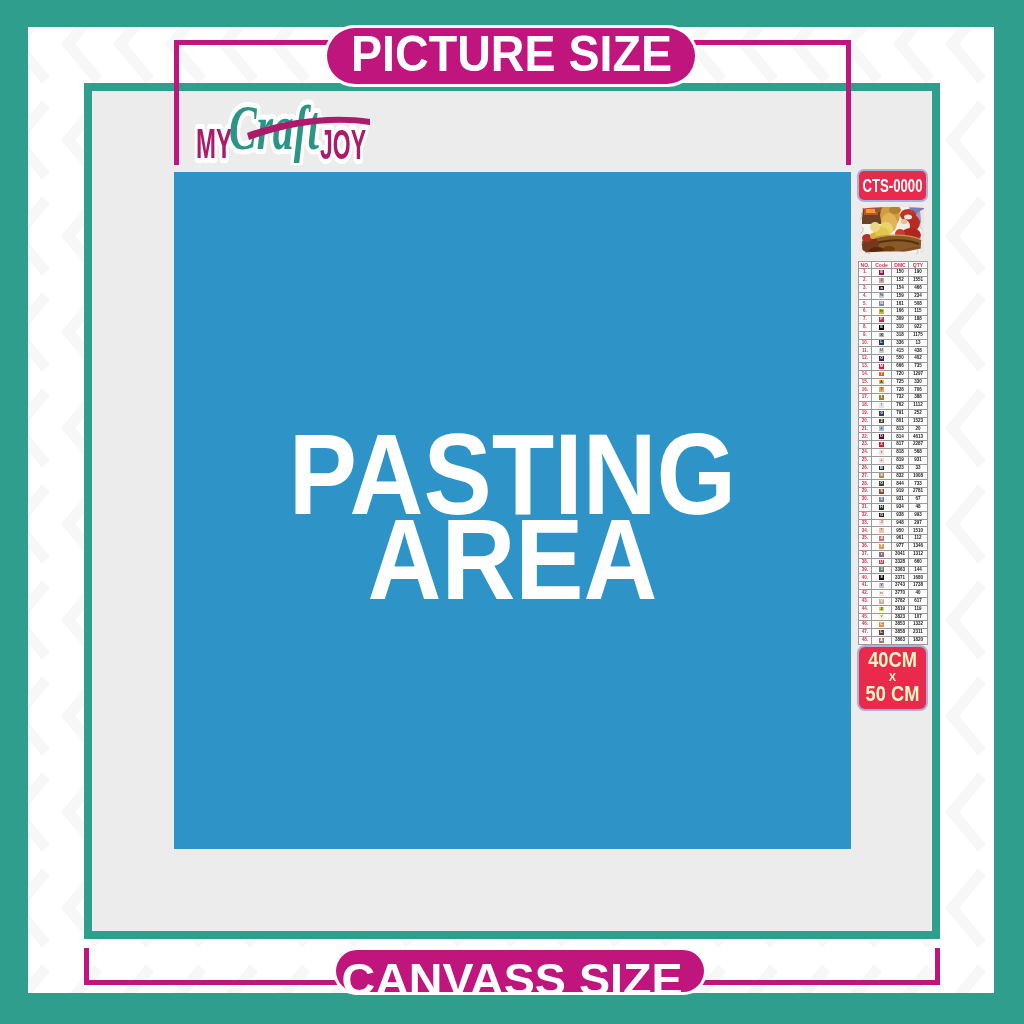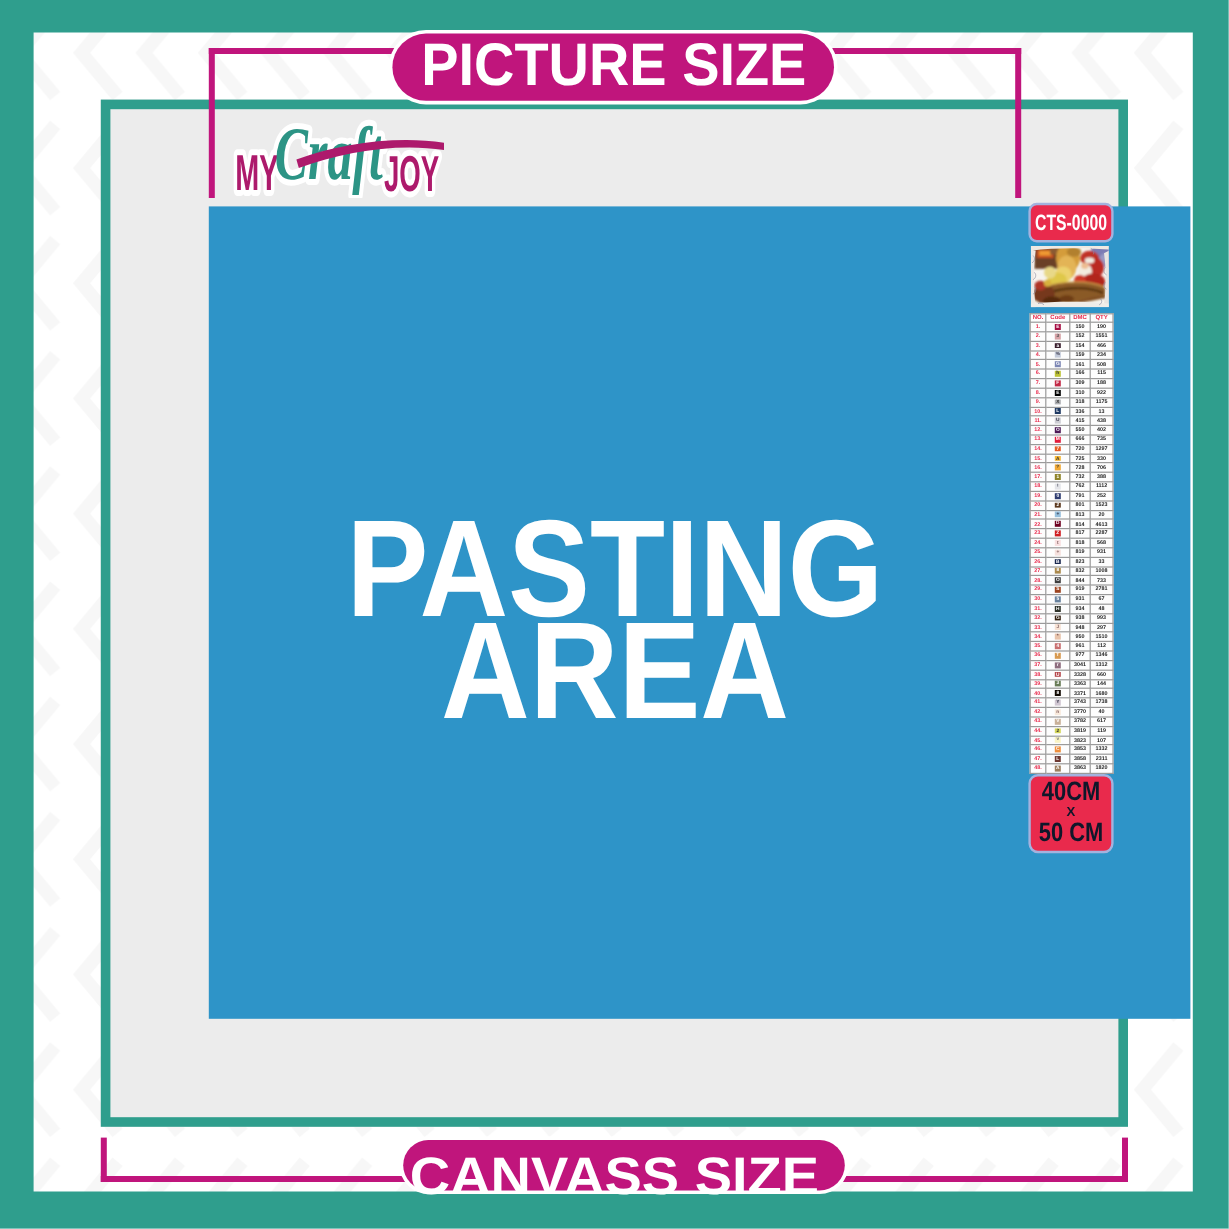--- a/index.html
+++ b/index.html
@@ -44,21 +44,21 @@
 
   <text x="4" y="61" font-family="Liberation Sans" font-weight="bold" font-size="42" textLength="36" lengthAdjust="spacingAndGlyphs" fill="#ad1a6c">MY</text>
 
   <text x="37" y="52" font-family="Liberation Serif" font-style="italic" font-weight="bold" font-size="63" textLength="90" lengthAdjust="spacingAndGlyphs" fill="#2c9485">Craft</text>
 
   <path d="M55 36 C92 22 140 16 178 22 L178 28 C140 22 95 29 57 43 Z" fill="#ad1a6c"></path>
 
   <text x="128" y="62" font-family="Liberation Sans" font-weight="bold" font-size="42" textLength="46" lengthAdjust="spacingAndGlyphs" fill="#ad1a6c">JOY</text>
 </svg>
 
-<div class="abs" style="left:174px;top:172px;width:818px;height:677px;background:#2e94c8;">
+<div class="abs" style="left:174px;top:172px;width:677px;height:677px;background:#2e94c8;">
 
   <div style="position:absolute;left:0;width:677px;top:260px;color:#fff;font-weight:bold;font-size:115px;line-height:85px;text-align:center;letter-spacing:0px;transform:scaleX(0.89);transform-origin:center;white-space:nowrap;">PASTING<br>AREA</div>
 </div>
 
 <div class="abs" style="left:857px;top:169px;width:71px;height:33px;background:#e92a4c;border:2px solid #a3b2de;border-radius:7px;"><svg width="67" height="29" xmlns="http://www.w3.org/2000/svg">
       <text x="33.5" y="20.5" text-anchor="middle" font-family="Liberation Sans" font-weight="bold" font-size="18.5" fill="#ffffff" textLength="60" lengthAdjust="spacingAndGlyphs">CTS-0000</text>
     </svg></div>
 
 <svg class="abs" style="left:859px;top:205px" width="65" height="51" viewBox="0 0 65 51" xmlns="http://www.w3.org/2000/svg">
   <defs>
@@ -417,21 +417,21 @@
       </tr>
   </tbody>
 </table>
 <style>
   #dmctable td { border:1px solid #9a9a9a; font-size:4.5px; line-height:4.5px; text-align:center; vertical-align:middle; padding:0; overflow:hidden; color:#222; font-weight:bold; }
   #dmctable .hd td { color:#e8294b; font-size:5px; }
   #dmctable td.no { color:#e8294b; }
   #dmctable .sq { display:inline-block; width:4.8px; height:4.8px; line-height:4.8px; font-size:4px; font-weight:bold; text-align:center; vertical-align:middle; }
 </style>
 
-<div class="abs" style="left:857px;top:645px;width:71px;height:66px;background:#e92a4c;border:2px solid #a3b2de;border-radius:8px;color:#0f172a;font-weight:bold;text-align:center;overflow:hidden;">
+<div class="abs" style="left:857px;top:645px;width:71px;height:66px;background:#e92a4c;border:2px solid #a3b2de;border-radius:8px;color:#fef9c3;font-weight:bold;text-align:center;overflow:hidden;">
   <div style="font-size:22px;line-height:20px;margin-top:3px;transform:scaleX(0.83);white-space:nowrap;">40CM</div>
   <div style="font-size:11px;line-height:14px;">X</div>
   <div style="font-size:22px;line-height:20px;transform:scaleX(0.83);white-space:nowrap;">50 CM</div>
 </div>
 
 <div class="abs" style="left:84px;top:980px;width:856px;height:5px;background:#c0157c;"></div>
 
 <div class="abs" style="left:84px;top:948px;width:5px;height:37px;background:#c0157c;"></div>
 
 <div class="abs" style="left:935px;top:948px;width:5px;height:37px;background:#c0157c;"></div>

